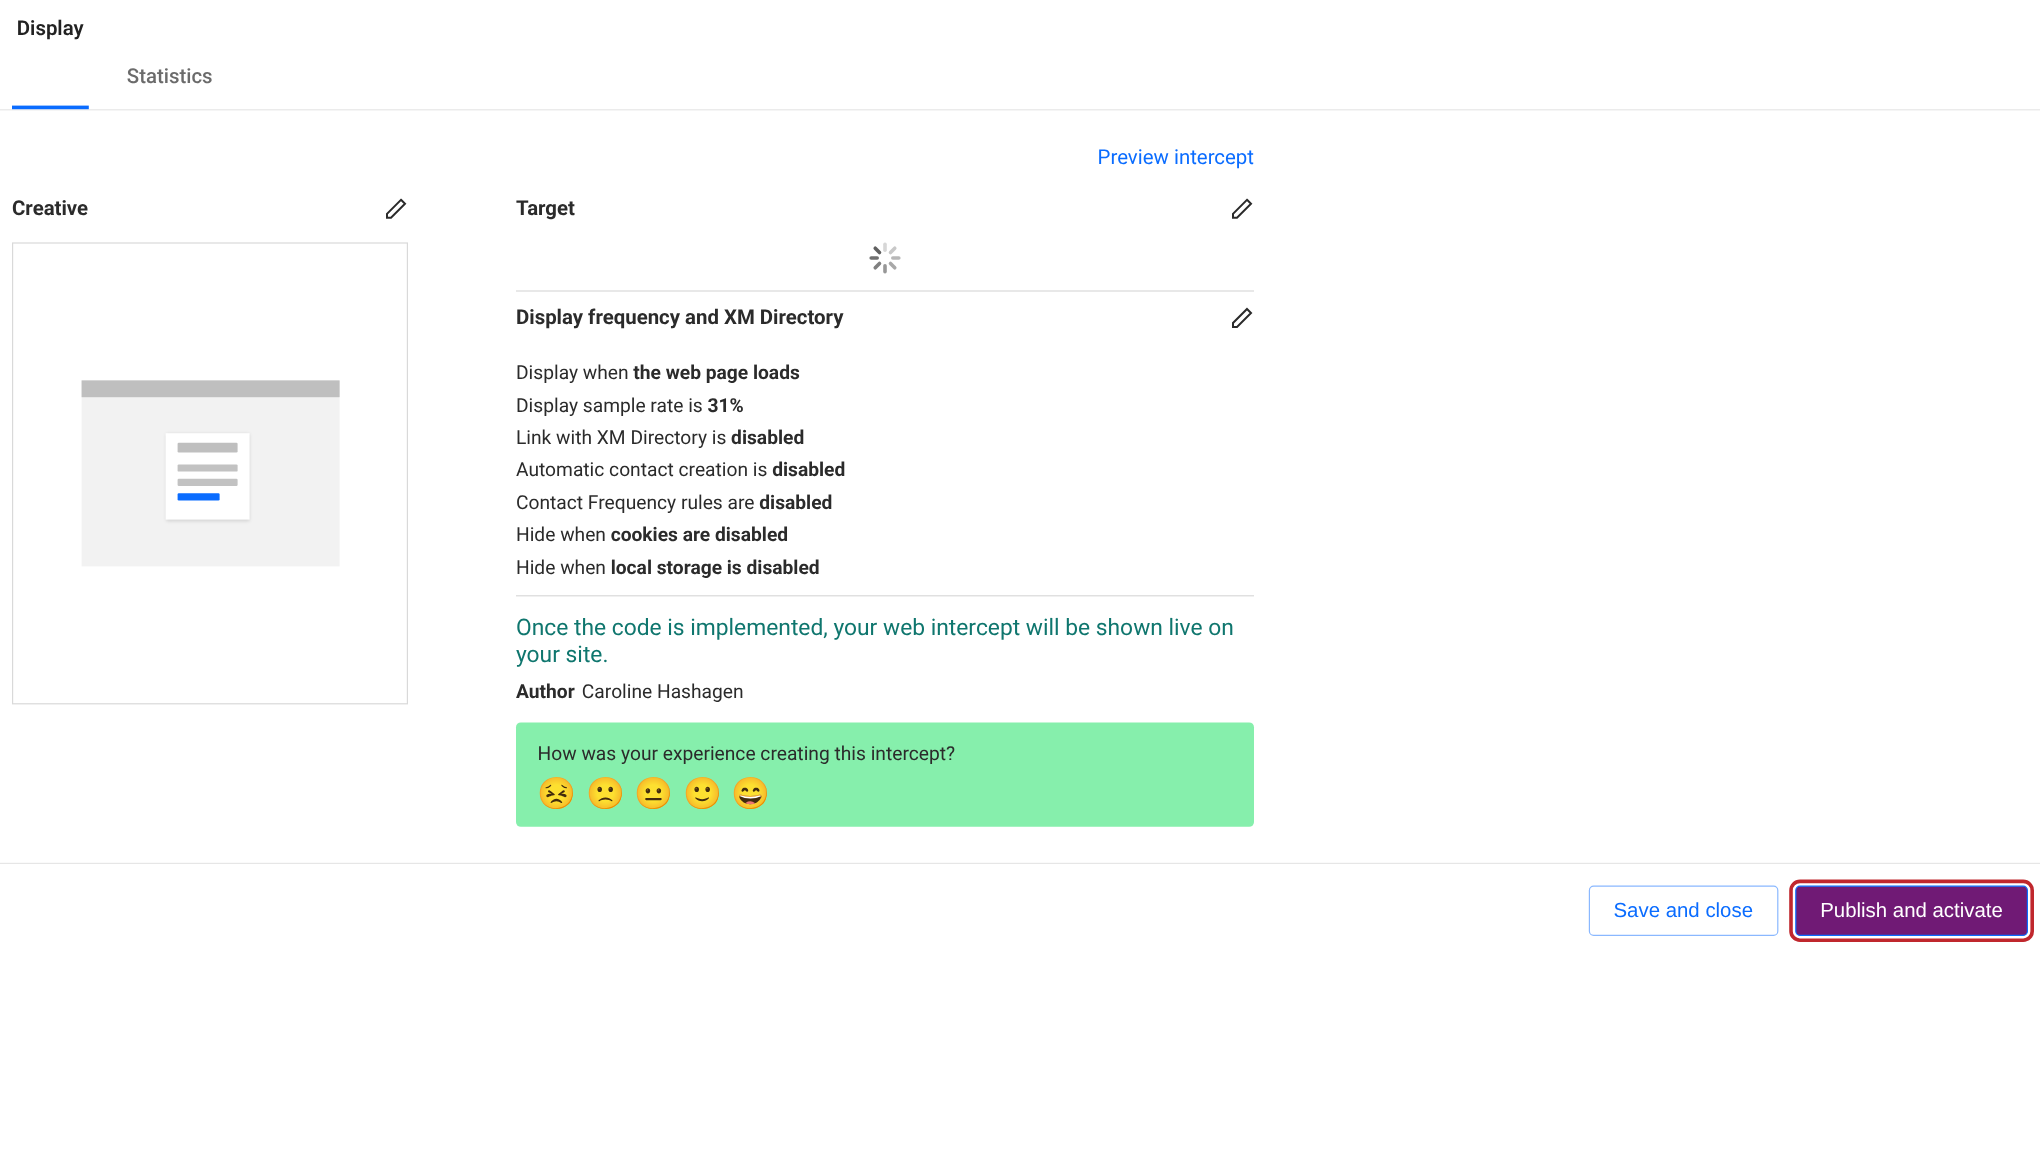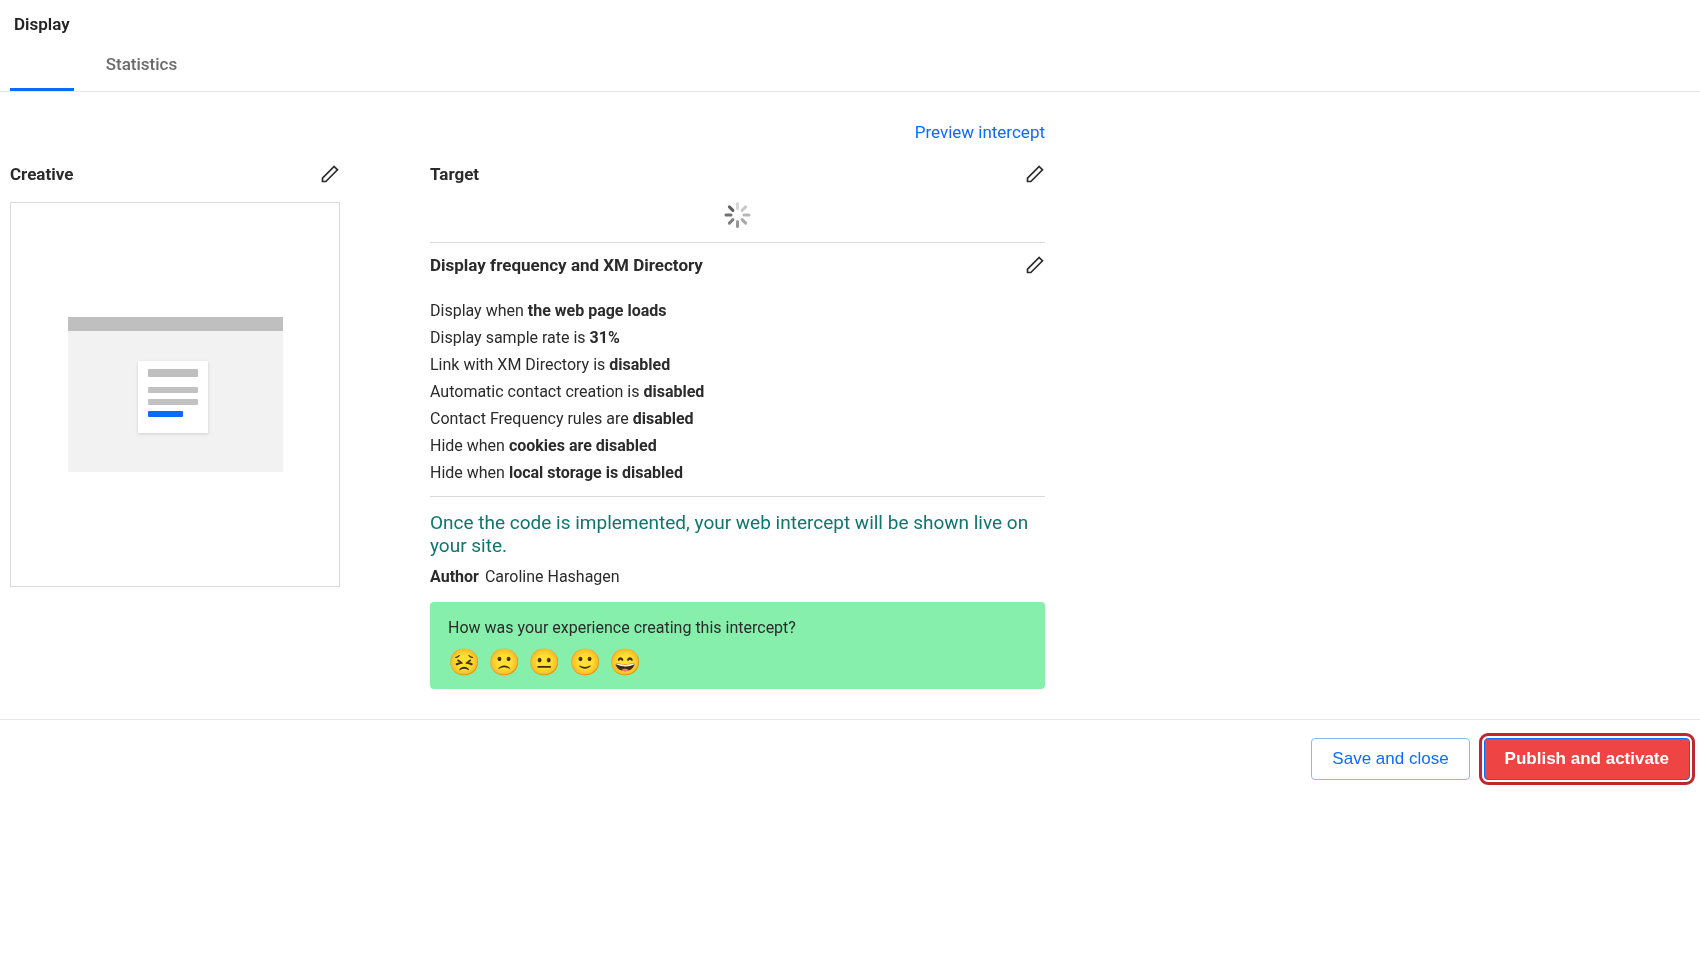--- a/index.html
+++ b/index.html
@@ -135,21 +135,21 @@
     font-size:17px; font-weight:500;
     padding:10px 20px;
     border-radius:4px;
     cursor:pointer;
     border:1px solid transparent;
   }
   .btn-secondary {
     background:#fff; color:#0a6cff; border-color:#8ab8ff;
   }
   .btn-primary {
-    background:#ef4444; color:#fff; border-color:#0a6cff;font-weight:bold;
+    background:#701a75; color:#fff; border-color:#0a6cff;
   }
   .btn-primary-wrap {
     outline:3px solid #c0272d;
     outline-offset:2px;
     border-radius:4px;
   }
 </style>
 </head>
 <body>
 

